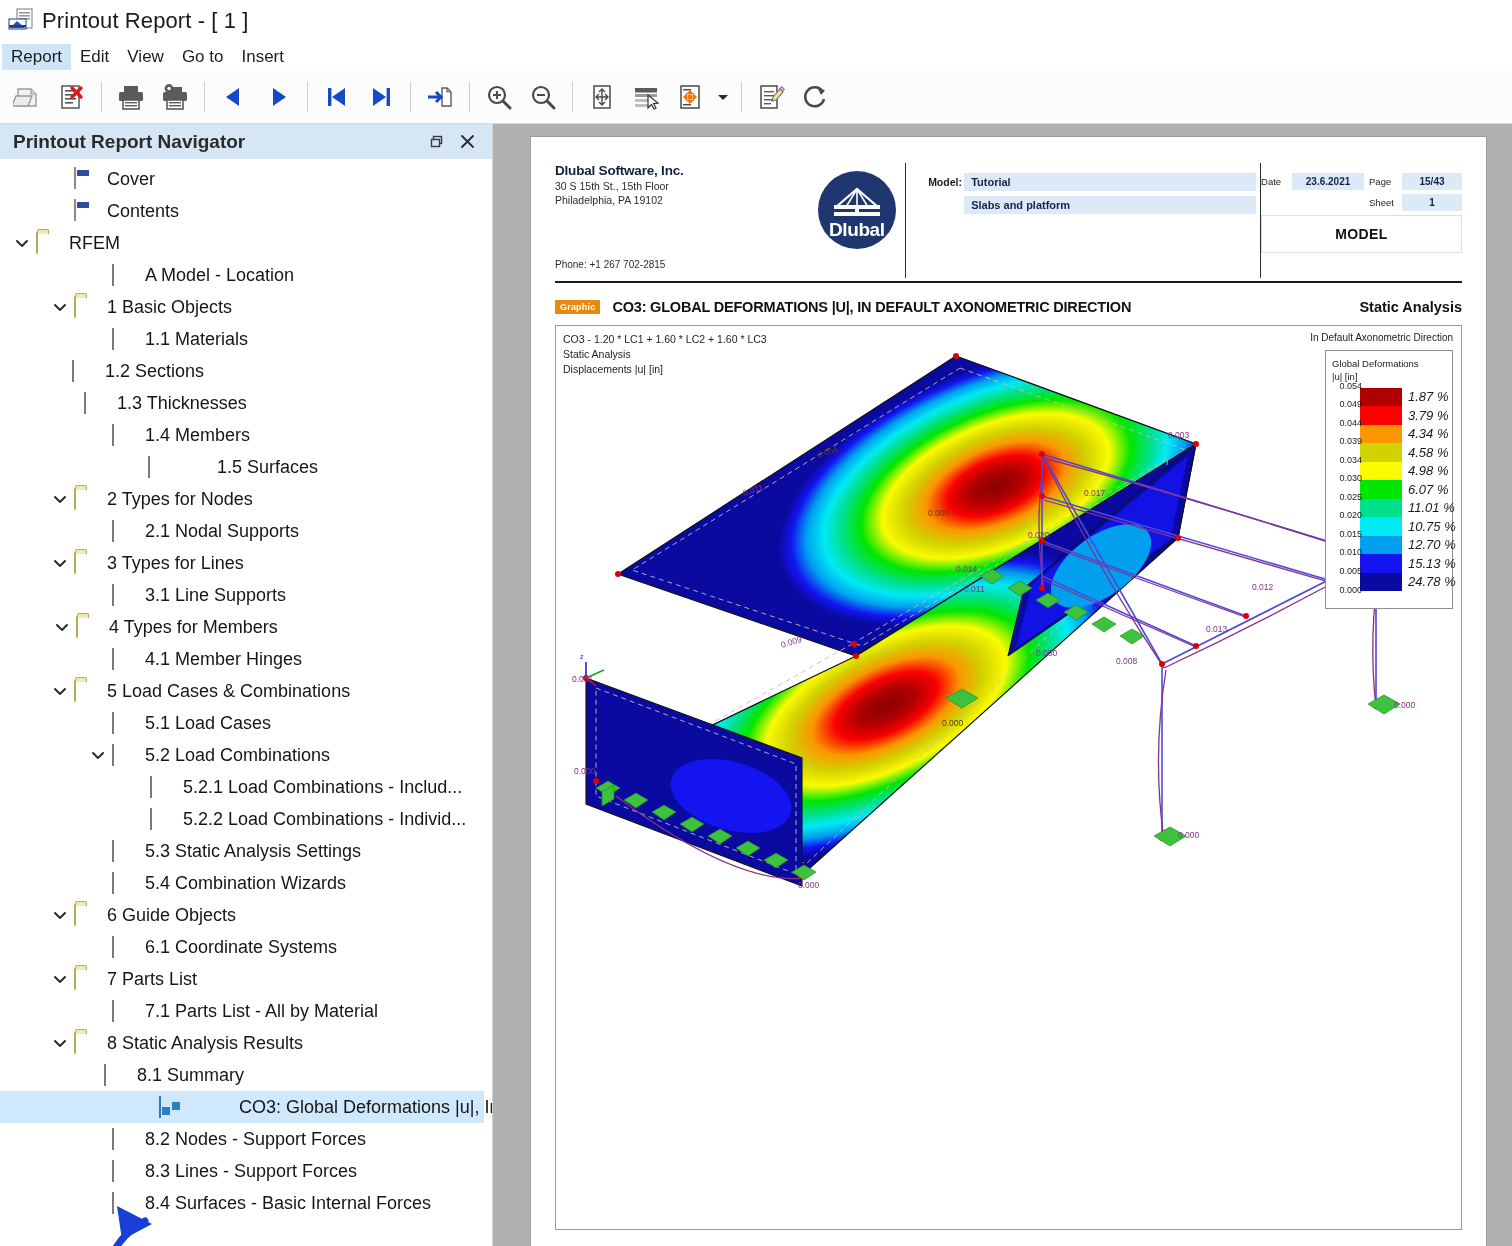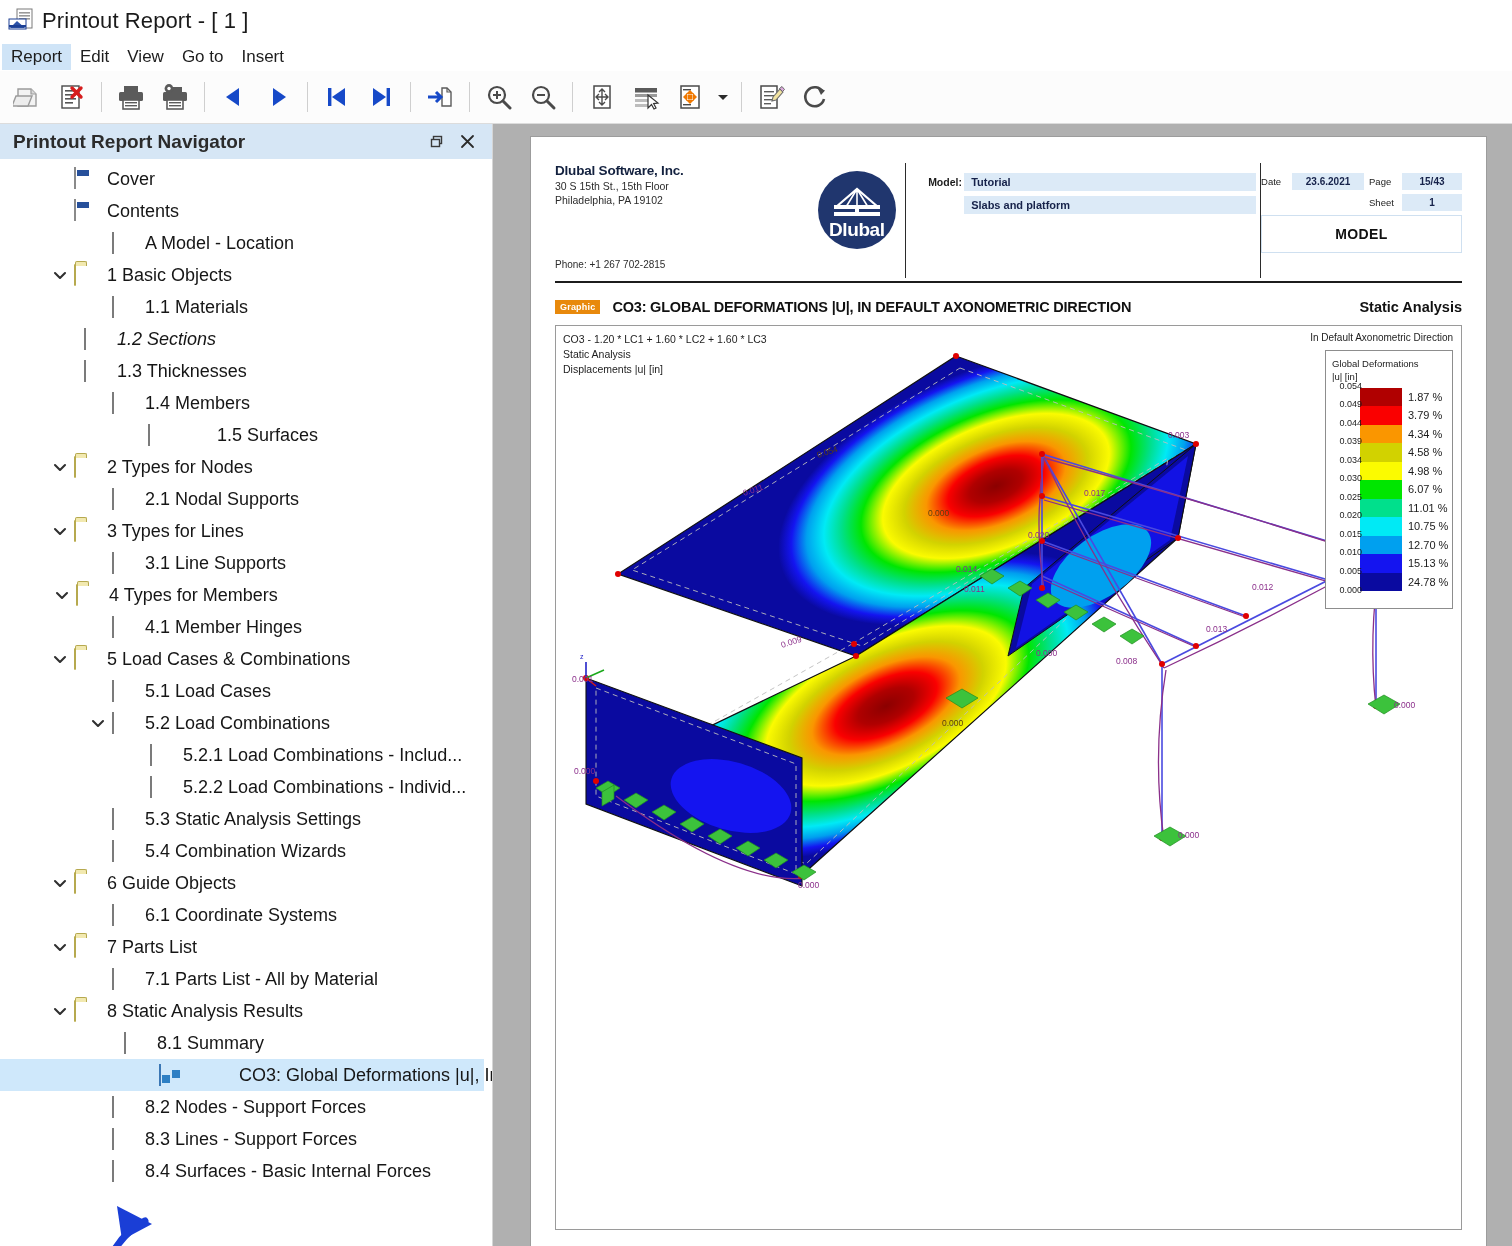--- a/index.html
+++ b/index.html
@@ -129,21 +129,21 @@
   #gdir { position:absolute; right:8px; top:6px; font-size:10px; color:#1d1d1d; }
 
   
   #legend { position:absolute; right:8px; top:24px; width:128px;
     border:1px solid #8d8d8d; background:#fff; padding:6px 6px 7px 6px; }
   #legend .ltitle { font-size:9.5px; color:#1b1b1b; line-height:1.4;
     margin-bottom:4px; }
   .lgrid { position:relative; }
   .lrow { display:flex; align-items:center; height:18.5px; position:relative; }
   .lrow .sw { width:42px; height:18.5px; flex:none; margin-left:28px; }
-  .lrow .pc { font-size:11px; color:#1b1b1b; margin-left:6px; white-space:nowrap; }
+  .lrow .pc { font-size:13px; color:#1b1b1b; margin-left:6px; white-space:nowrap;font-style:italic; }
   .ltick { position:absolute; left:0; width:30px; text-align:right; font-size:9px;
     color:#1b1b1b; }
 
   svg.model { position:absolute; left:0; top:0; }
   text.vlab { font-family:"Liberation Sans", sans-serif; font-size:8.5px;
     fill:#8b2f8b; }
   text.vlabd { font-family:"Liberation Sans", sans-serif; font-size:8.5px;
     fill:#5a3f10; }
 
   
@@ -349,40 +349,49 @@
         <div class="trow" style="padding-left: 46px;">
           <span class="twist"></span>
           <span class="ticon"><span class="ic-doc"><span class="b"></span><span class="l" style="top:10px"></span><span class="l" style="top:13px"></span><span class="l" style="top:16px"></span><span class="l" style="top:19px"></span></span></span>
           <span class="tlabel">Cover</span>
         </div>
         <div class="trow" style="padding-left: 46px;">
           <span class="twist"></span>
           <span class="ticon"><span class="ic-doc"><span class="b"></span><span class="l" style="top:10px"></span><span class="l" style="top:13px"></span><span class="l" style="top:16px"></span><span class="l" style="top:19px"></span></span></span>
           <span class="tlabel">Contents</span>
         </div>
+        <div class="trow" style="padding-left: 8px;">
+          <span class="twist">
+            <svg width="16" height="16" viewBox="0 0 16 16">
+              <path d="M3 6 L8 11 L13 6" fill="none" stroke="#303030" stroke-width="2.1" stroke-linecap="round" stroke-linejoin="round"></path>
+            </svg>
+          </span>
+          <span class="ticon"><span class="ic-folder"></span></span>
+          <span class="tlabel">RFEM</span>
+        </div>
         <div class="trow" style="padding-left: 84px;">
           <span class="twist"></span>
           <span class="ticon"><span class="ic-table"></span></span>
           <span class="tlabel">A Model - Location</span>
         </div>
         <div class="trow" style="padding-left: 46px;">
           <span class="twist">
             <svg width="16" height="16" viewBox="0 0 16 16">
               <path d="M3 6 L8 11 L13 6" fill="none" stroke="#303030" stroke-width="2.1" stroke-linecap="round" stroke-linejoin="round"></path>
             </svg>
           </span>
           <span class="ticon"><span class="ic-folder"></span></span>
           <span class="tlabel">1 Basic Objects</span>
         </div>
         <div class="trow" style="padding-left: 84px;">
           <span class="twist"></span>
           <span class="ticon"><span class="ic-table"></span></span>
           <span class="tlabel">1.1 Materials</span>
         </div>
-        <div class="trow" style="padding-left: 56px; font-style: italic;">
+        <div class="trow" style="padding-left: 44px;">
           <span class="twist"></span>
           <span class="ticon"><span class="ic-table"></span></span>
           <span class="tlabel">1.2 Sections</span>
         </div>
         <div class="trow" style="padding-left: 56px;">
           <span class="twist"></span>
           <span class="ticon"><span class="ic-table"></span></span>
           <span class="tlabel">1.3 Thicknesses</span>
         </div>
         <div class="trow" style="padding-left: 84px;">
@@ -510,21 +519,21 @@
         </div>
         <div class="trow" style="padding-left: 46px;">
           <span class="twist">
             <svg width="16" height="16" viewBox="0 0 16 16">
               <path d="M3 6 L8 11 L13 6" fill="none" stroke="#303030" stroke-width="2.1" stroke-linecap="round" stroke-linejoin="round"></path>
             </svg>
           </span>
           <span class="ticon"><span class="ic-folder"></span></span>
           <span class="tlabel">8 Static Analysis Results</span>
         </div>
-        <div class="trow" style="padding-left: 96px;">
+        <div class="trow" style="padding-left: 76px;">
           <span class="twist"></span>
           <span class="ticon"><span class="ic-table"></span></span>
           <span class="tlabel">8.1 Summary</span>
         </div>
         <div class="trow sel" style="padding-left: 84px; margin-right: 8px;">
           <span class="twist"></span>
           <span class="ticon"><span class="ic-graphic"></span></span>
           <span class="tlabel">CO3: Global Deformations |u|, In Def...</span>
         </div>
         <div class="trow" style="padding-left: 84px;">

